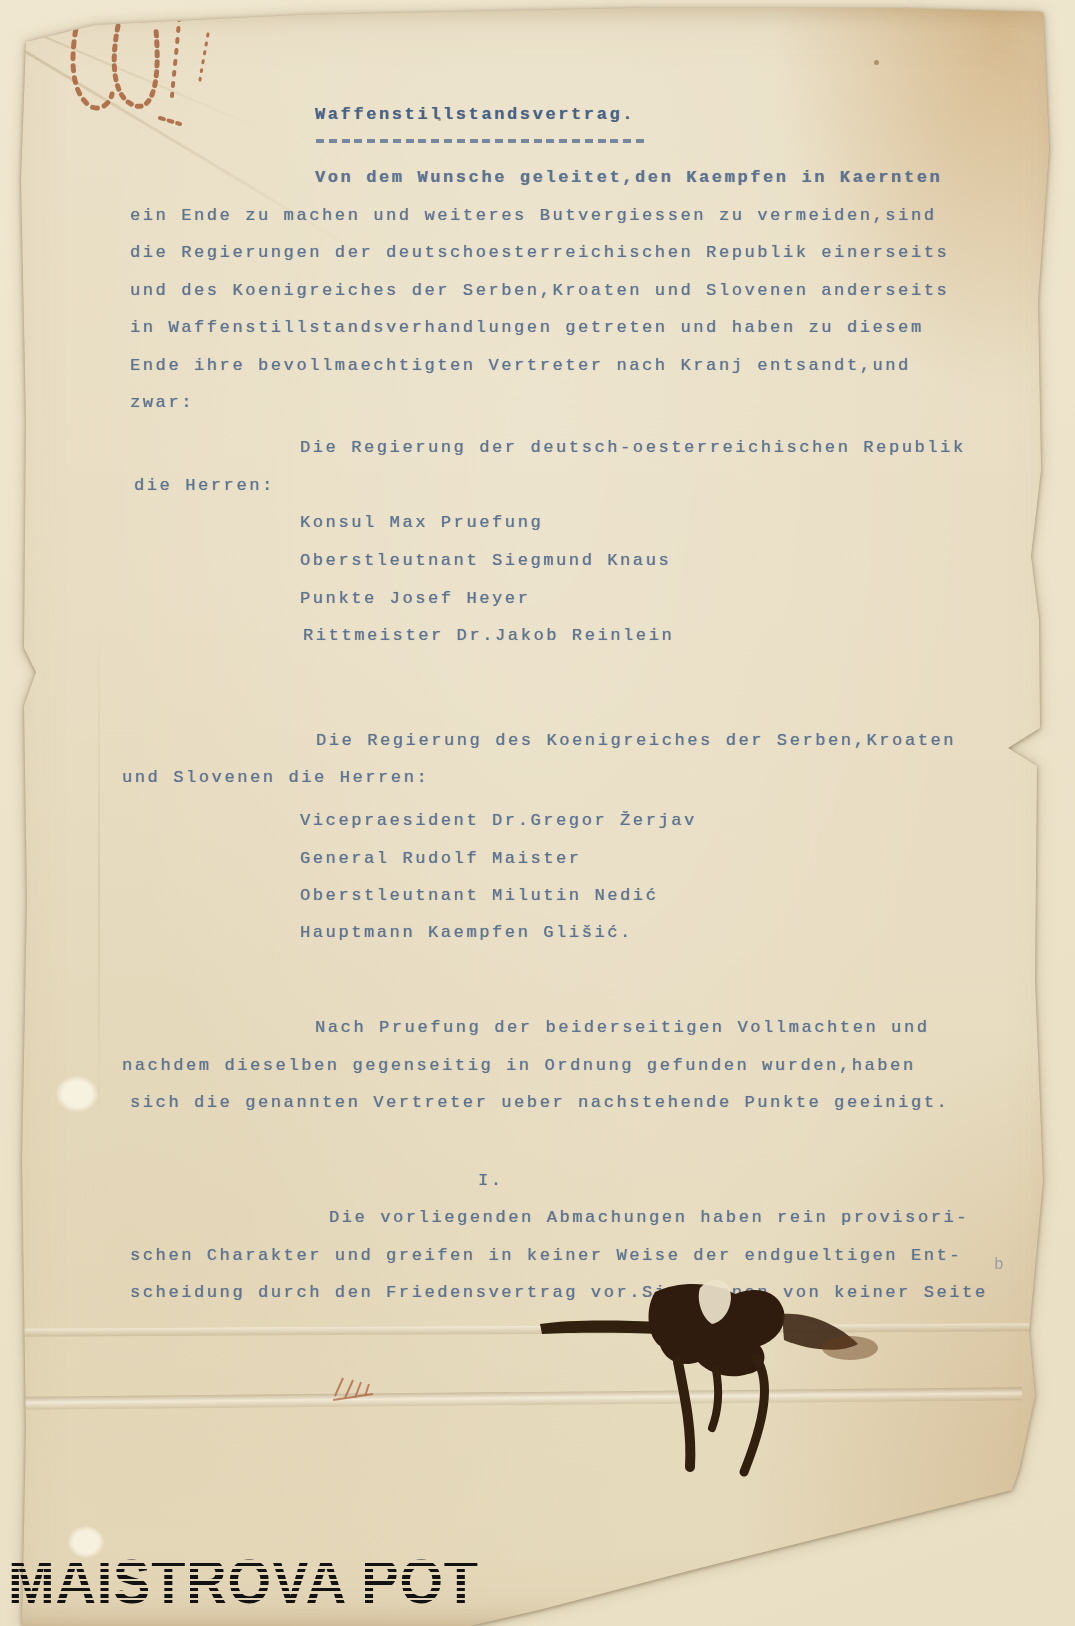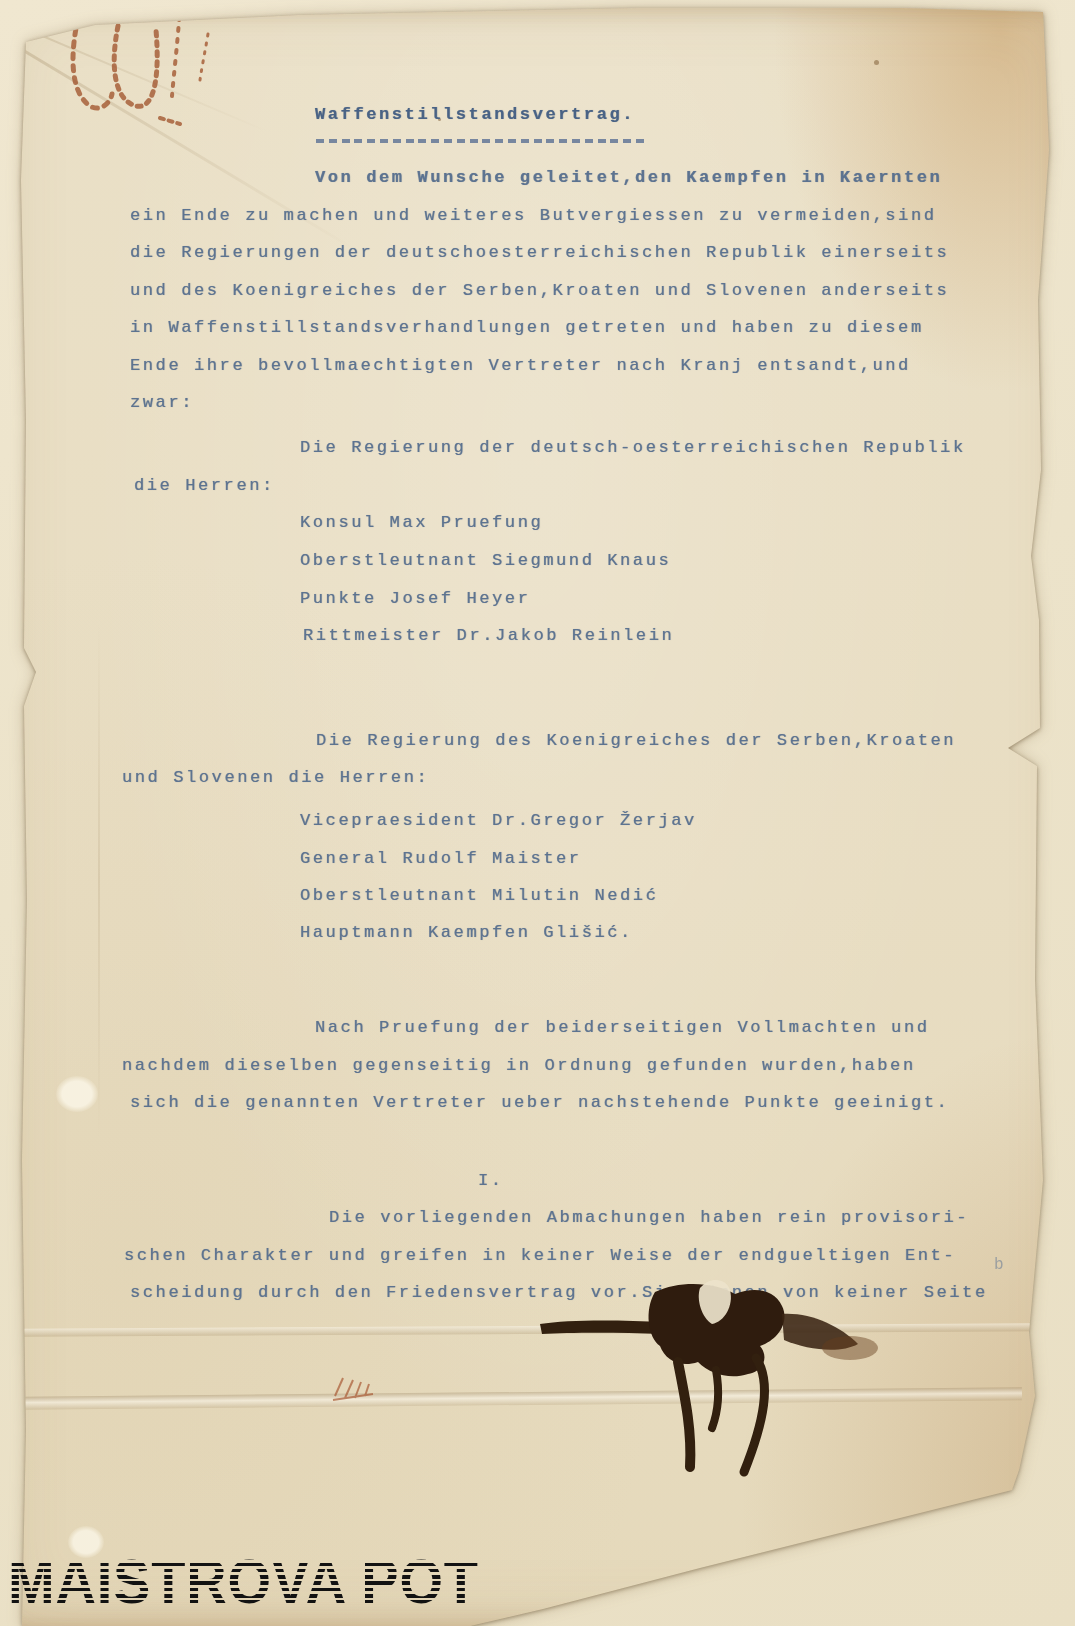--- a/index.html
+++ b/index.html
@@ -110,21 +110,21 @@
           <div class="tline" style="left: 122px; top: 768px;">und Slovenen die Herren:</div>
           <div class="tline" style="left: 300px; top: 811px;">Vicepraesident Dr.Gregor Žerjav</div>
           <div class="tline" style="left: 300px; top: 849px;">General Rudolf Maister</div>
           <div class="tline" style="left: 300px; top: 886px;">Oberstleutnant Milutin Nedić</div>
           <div class="tline" style="left: 300px; top: 923px;">Hauptmann Kaempfen Glišić.</div>
           <div class="tline" style="left: 315px; top: 1018px;">Nach Pruefung der beiderseitigen Vollmachten und</div>
           <div class="tline" style="left: 122px; top: 1056px;">nachdem dieselben gegenseitig in Ordnung gefunden wurden,haben</div>
           <div class="tline" style="left: 130px; top: 1093px;">sich die genannten Vertreter ueber nachstehende Punkte geeinigt.</div>
           <div class="tline" style="left: 478px; top: 1171px;">I.</div>
           <div class="tline" style="left: 315px; top: 1208px; margin-left: 14px;">Die vorliegenden Abmachungen haben rein provisori-</div>
-          <div class="tline" style="left: 124px; top: 1246px; text-align: right;">schen Charakter und greifen in keiner Weise der endgueltigen Ent-</div>
+          <div class="tline" style="left: 130px; top: 1246px; text-align: right;">schen Charakter und greifen in keiner Weise der endgueltigen Ent-</div>
           <div class="tline" style="left: 130px; top: 1283px;">scheidung durch den Friedensvertrag vor.Sie können von keiner Seite</div>
         </div>
       <div class="stray">b</div>
 
       <svg style="left:520px;top:1262px;" width="390" height="220" viewBox="0 0 390 220">
         <path d="M20 62 C60 56 140 58 210 66 L210 76 C140 70 60 70 22 72 Z" fill="#32200f"></path>
         <path d="M135 30 C160 18 195 20 215 32 C235 24 255 28 262 44 C270 60 258 78 240 84
                  C250 96 242 110 228 112 C210 118 190 112 178 100 C160 106 145 98 140 84
                  C128 76 124 48 135 30 Z" fill="#2f1c0e"></path>
         <path d="M158 100 C166 140 172 170 170 205" stroke="#32200f" stroke-width="10" fill="none" stroke-linecap="round"></path>

